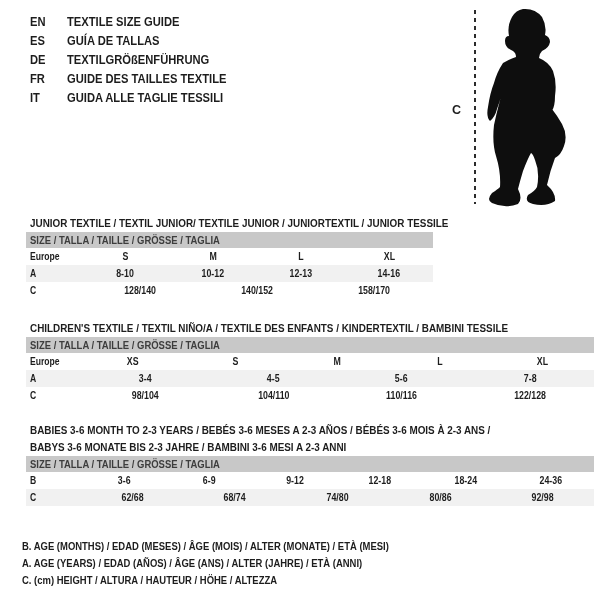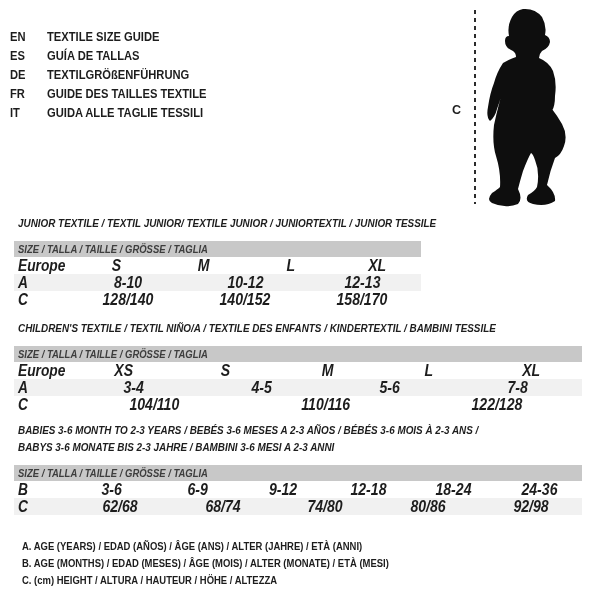--- a/index.html
+++ b/index.html
@@ -2,38 +2,38 @@
 <html style="--page-bg: #ffffff; --bar-bg: #c8c8c8; --bar-text: #3d3d3d; --shade-bg: #f1f1f1; --text: #1d1d1d;"><head>
 <meta charset="utf-8">
 <style>
   html,body{margin:0;padding:0;background:#fff;}
   .canvas{position:relative;width:600px;height:600px;background:var(--page-bg,#fff);
     font-family:"Liberation Sans",sans-serif;font-weight:700;color:var(--text,#1d1d1d);overflow:hidden;}
   
   .cond{display:inline-block;transform:scaleX(0.86);transform-origin:0 50%;white-space:nowrap;}
   .condc{display:inline-block;transform:scaleX(0.88);transform-origin:50% 50%;white-space:nowrap;}
   
-  .langs{position:absolute;left:10px;top:12px;margin-top:15px;}
+  .langs{position:absolute;left:30px;top:12px;}
   .lang-row{height:19px;line-height:19px;font-size:13px;display:flex;}
   .lang-code{display:inline-block;width:37px;flex:0 0 37px;}
   
   .measure-line{position:absolute;left:474px;top:10px;width:2px;height:194px;
     background:repeating-linear-gradient(to bottom,#2b2b2b 0 4px,transparent 4px 8px);}
   .measure-label{position:absolute;left:452px;top:103px;font-size:12.5px;}
   .figure-svg{position:absolute;left:485px;top:4px;}
   
-  .section{position:absolute;left:14px;font-style:italic;}
+  .section{position:absolute;left:26px;}
   .sec1{top:215px;width:407px;}
   .sec2{top:320px;width:568px;}
   .sec3{top:422px;width:568px;}
   .sec-title{height:17px;line-height:16px;font-size:11.5px;padding-left:4px;}
   .size-bar{height:16px;line-height:16px;font-size:11px;background:var(--bar-bg,#c8c8c8);
     color:var(--bar-text,#3d3d3d);padding-left:4px;}
-  .sec-title + .size-bar, .sec-title + .sec-title + .size-bar{margin-top:9px;}
-  .trow{display:flex;height:17px;line-height:17px;font-size:16px;}
+  .sec-title + .size-bar, .sec-title + .sec-title + .size-bar{}
+  .trow{display:flex;height:17px;line-height:17px;font-size:10px;}
   .trow.shaded{background:var(--shade-bg,#f1f1f1);}
   .label-cell{flex:0 0 55px;box-sizing:border-box;padding-left:4px;}
   .val-cell{flex:1 1 0;min-width:0;text-align:center;}
   
   .footnotes{position:absolute;left:18px;top:538px;}
   .fn{height:17px;line-height:16px;font-size:11px;padding-left:4px;}
 </style>
 </head>
 <body>
 
@@ -86,20 +86,21 @@
         <div class="val-cell"><span class="condc">S</span></div>
         <div class="val-cell"><span class="condc">M</span></div>
         <div class="val-cell"><span class="condc">L</span></div>
         <div class="val-cell"><span class="condc">XL</span></div>
       </div>
       <div class="trow shaded">
         <div class="label-cell"><span class="cond">A</span></div>
         <div class="val-cell"><span class="condc">8-10</span></div>
         <div class="val-cell"><span class="condc">10-12</span></div>
         <div class="val-cell"><span class="condc">12-13</span></div>
+        <div class="val-cell"><span class="condc">14-16</span></div>
       </div>
       <div class="trow">
         <div class="label-cell"><span class="cond">C</span></div>
         <div class="val-cell"><span class="condc">128/140</span></div>
         <div class="val-cell"><span class="condc">140/152</span></div>
         <div class="val-cell"><span class="condc">158/170</span></div>
       </div>
     </div>
   <div class="section sec2">
       <div class="sec-title"><span class="cond">CHILDREN'S TEXTILE / TEXTIL NIÑO/A / TEXTILE DES ENFANTS / KINDERTEXTIL / BAMBINI TESSILE</span></div>
@@ -114,20 +115,21 @@
       </div>
       <div class="trow shaded">
         <div class="label-cell"><span class="cond">A</span></div>
         <div class="val-cell"><span class="condc">3-4</span></div>
         <div class="val-cell"><span class="condc">4-5</span></div>
         <div class="val-cell"><span class="condc">5-6</span></div>
         <div class="val-cell"><span class="condc">7-8</span></div>
       </div>
       <div class="trow">
         <div class="label-cell"><span class="cond">C</span></div>
+        <div class="val-cell"><span class="condc">98/104</span></div>
         <div class="val-cell"><span class="condc">104/110</span></div>
         <div class="val-cell"><span class="condc">110/116</span></div>
         <div class="val-cell"><span class="condc">122/128</span></div>
       </div>
     </div>
   <div class="section sec3">
       <div class="sec-title"><span class="cond">BABIES 3-6 MONTH TO 2-3 YEARS / BEBÉS 3-6 MESES A 2-3 AÑOS / BÉBÉS 3-6 MOIS À 2-3 ANS /</span></div>
       <div class="sec-title"><span class="cond">BABYS 3-6 MONATE BIS 2-3 JAHRE / BAMBINI 3-6 MESI A 2-3 ANNI</span></div>
       <div class="size-bar"><span class="cond">SIZE / TALLA / TAILLE / GRÖSSE / TAGLIA</span></div>
       <div class="trow">
@@ -143,18 +145,18 @@
         <div class="label-cell"><span class="cond">C</span></div>
         <div class="val-cell"><span class="condc">62/68</span></div>
         <div class="val-cell"><span class="condc">68/74</span></div>
         <div class="val-cell"><span class="condc">74/80</span></div>
         <div class="val-cell"><span class="condc">80/86</span></div>
         <div class="val-cell"><span class="condc">92/98</span></div>
       </div>
     </div>
 
   <div class="footnotes">
+      <div class="fn"><span class="cond">B. AGE (MONTHS) / EDAD (MESES) / ÂGE (MOIS) / ALTER (MONATE) / ETÀ (MESI)</span></div>
       <div class="fn"><span class="cond">A. AGE (YEARS) / EDAD (AÑOS) / ÂGE (ANS) / ALTER (JAHRE) / ETÀ (ANNI)</span></div>
-      <div class="fn"><span class="cond">B. AGE (MONTHS) / EDAD (MESES) / ÂGE (MOIS) / ALTER (MONATE) / ETÀ (MESI)</span></div>
       <div class="fn"><span class="cond">C. (cm) HEIGHT / ALTURA / HAUTEUR / HÖHE / ALTEZZA</span></div>
     </div>
 
 </div>
 
 </body></html>

